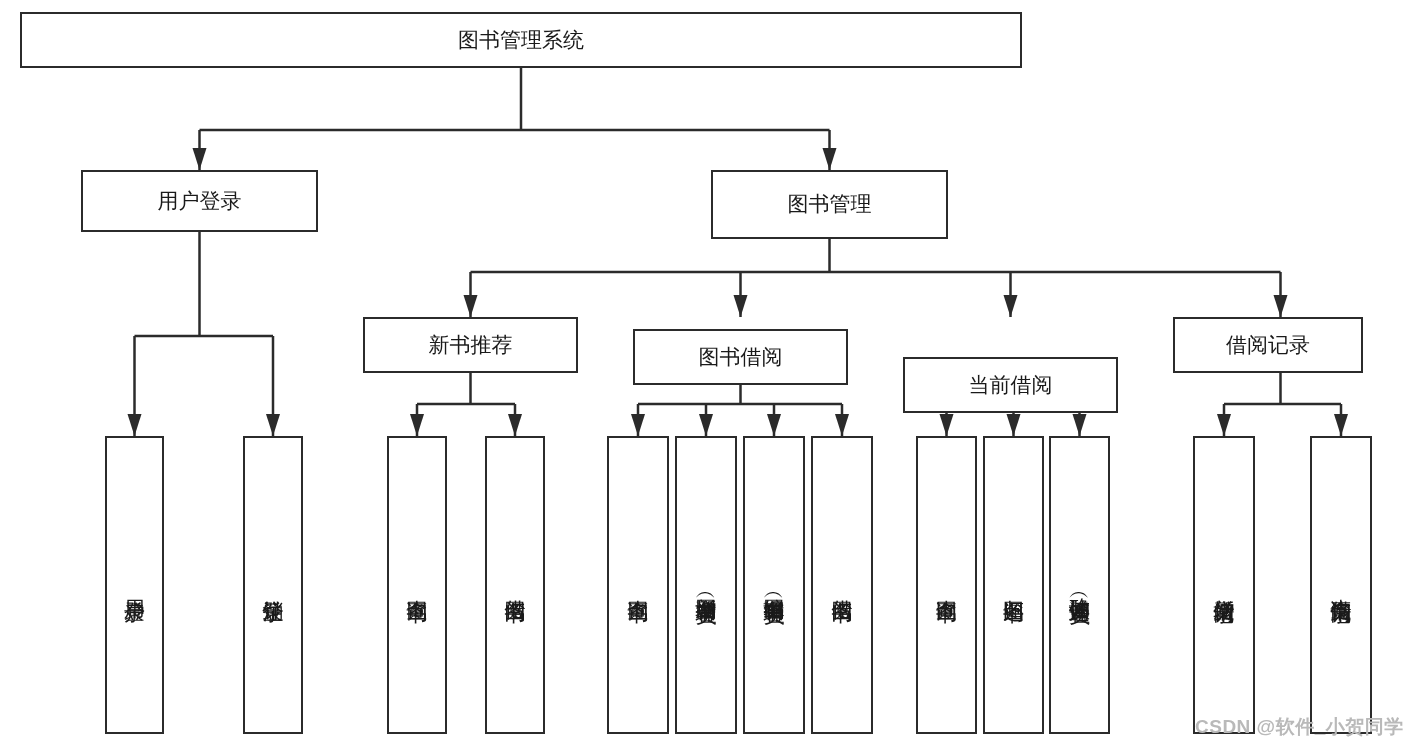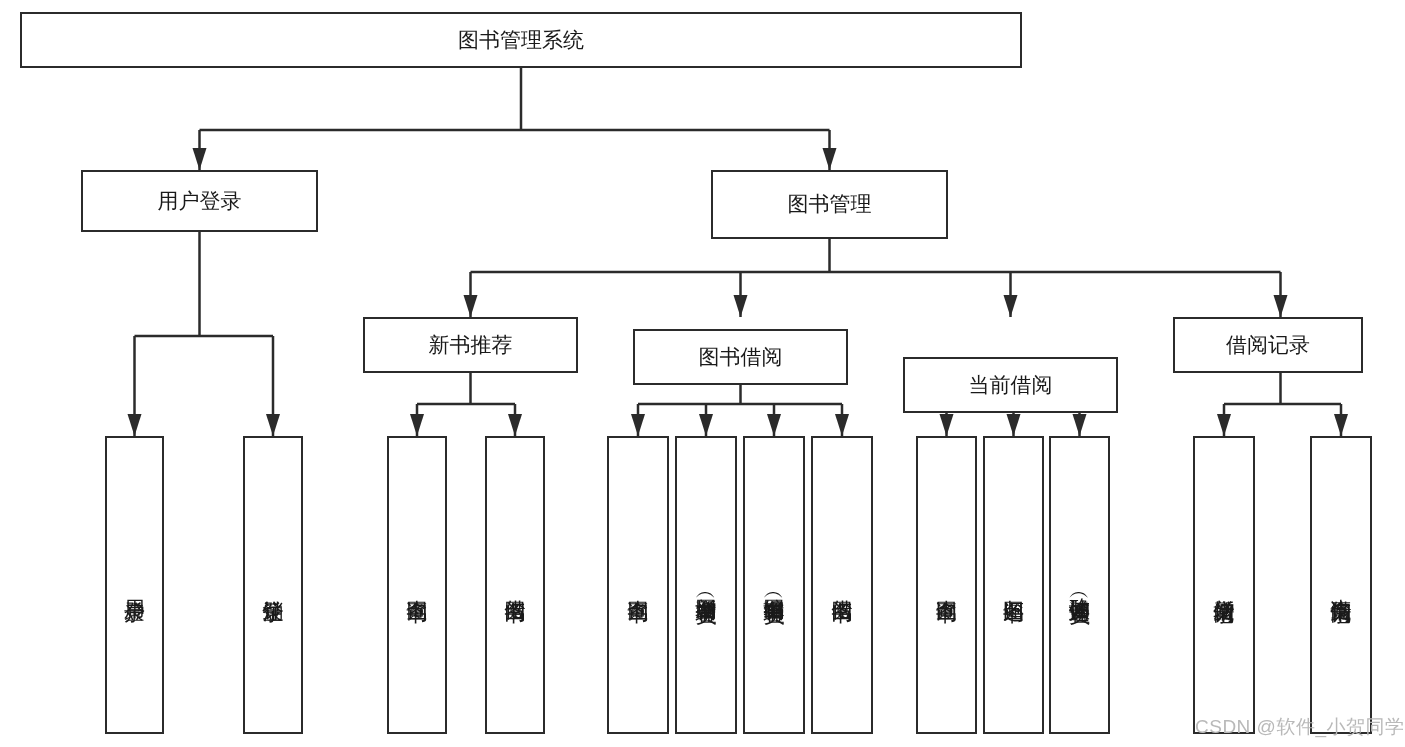--- a/index.html
+++ b/index.html
@@ -53,20 +53,21 @@
     font-size: 21px;
     letter-spacing: 1px;
     line-height: 1.05;
   }
   .watermark {
     position: absolute;
     color: #b9b9b9;
     font-size: 19px;
     white-space: nowrap;
     letter-spacing: 0.5px;
+    font-weight: bold;
   }
 </style>
 </head>
 <body>
 
 <div id="canvas">
   <svg id="wires" xmlns="http://www.w3.org/2000/svg">
       <line x1="521" y1="68" x2="521" y2="130" stroke="#2b2b2b" stroke-width="2.5"></line>
       <line x1="199.5" y1="130" x2="829.5" y2="130" stroke="#2b2b2b" stroke-width="2.5"></line>
       <line x1="199.5" y1="130" x2="199.5" y2="170" stroke="#2b2b2b" stroke-width="2.5"></line>

